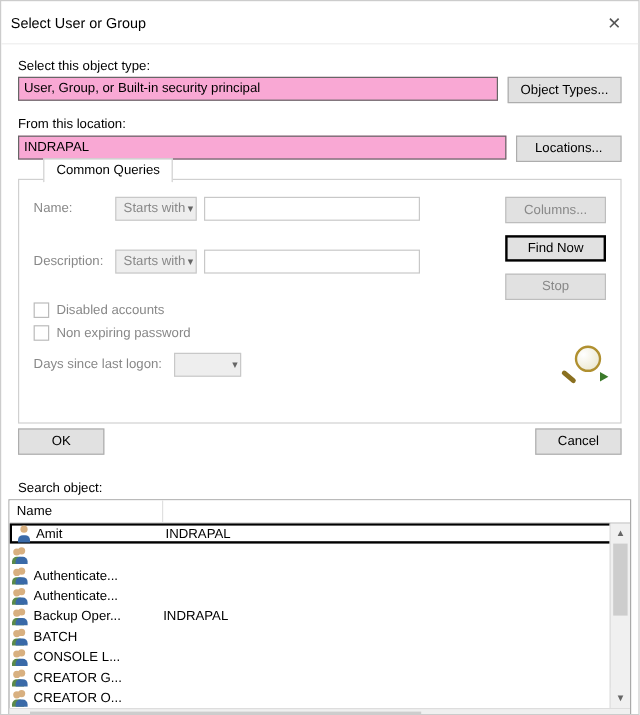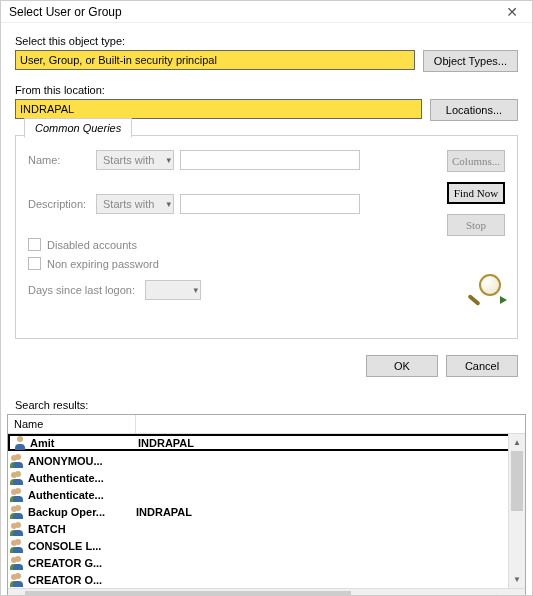--- a/index.html
+++ b/index.html
@@ -1,62 +1,62 @@
 <!DOCTYPE html>
 <html><head>
 <meta charset="utf-8">
 <style>
 * { box-sizing: border-box; margin: 0; padding: 0; font-family: "Segoe UI", Tahoma, sans-serif; font-size: 11px; }
 body { background: #fff; width: 533px; height: 596px; position: relative; border: 1px solid #ccc; }
 
-.titlebar { height: 22px; display: flex; align-items: center; padding: 0 8px; border-bottom: 1px solid #eee; }
+.titlebar { height: 36px; display: flex; align-items: center; padding: 0 8px; border-bottom: 1px solid #eee; }
 .titlebar .title { flex: 1; color: #000; font-size: 12px; }
 .titlebar .close { width: 24px; height: 24px; display: flex; align-items: center; justify-content: center; color: #555; cursor: pointer; font-size: 14px; }
 
 .content { padding: 12px 14px 10px 14px; }
 
 .section-label { color: #000; margin-bottom: 3px; }
 .row { display: flex; gap: 8px; margin-bottom: 12px; align-items: stretch; }
-.textbox { flex: 1; border: 1px solid #666; background: #fde047; padding: 3px 4px; color: #000; height: 20px; }
+.textbox { flex: 1; border: 1px solid #666; background: #f9a8d4; padding: 3px 4px; color: #000; height: 20px; }
 .btn { min-width: 88px; height: 22px; border: 1px solid #adadad; background: #e1e1e1; color: #000; cursor: pointer; display: flex; align-items: center; justify-content: center; padding: 0 10px; }
 
 .tab-frame { border: 1px solid #d0d0d0; position: relative; margin-top: 14px; padding: 14px 12px 14px 12px; display: flex; }
-.tab { position: absolute; top: -18px; left: 8px; height: 20px; border: 1px solid #d0d0d0; border-bottom: 1px solid #fff; background: #fff; padding: 0 10px; display: flex; align-items: center; color: #000; font-style: italic; }
+.tab { position: absolute; top: -18px; left: 20px; height: 20px; border: 1px solid #d0d0d0; border-bottom: 1px solid #fff; background: #fff; padding: 0 10px; display: flex; align-items: center; color: #000; }
 
 .queries-left { flex: 1; }
 .q-row { display: flex; align-items: center; margin-bottom: 24px; }
 .q-label { width: 68px; color: #888; }
-.combo { width: 78px; height: 20px; border: 1px solid #c8c8c8; background: #eee; display: flex; align-items: center; justify-content: space-between; padding: 0 2px 0 6px; color: #888; margin-right: 6px; }
+.combo { width: 68px; height: 20px; border: 1px solid #c8c8c8; background: #eee; display: flex; align-items: center; justify-content: space-between; padding: 0 2px 0 6px; color: #888; margin-right: 6px; }
 .combo .arrow { color: #666; font-size: 9px; }
 .q-input { flex: 1; max-width: 180px; height: 20px; border: 1px solid #c8c8c8; background: #fff; }
 
 .chk-row { display: flex; align-items: center; margin: 6px 0; color: #888; }
 .chk { width: 13px; height: 13px; border: 1px solid #bbb; margin-right: 6px; background: #fff; }
 
 .queries-right { width: 90px; display: flex; flex-direction: column; align-items: flex-end; gap: 10px; }
-.btn-small { width: 58px; height: 22px; border: 1px solid #bdbdbd; background: #e1e1e1; color: #888; cursor: pointer; display: flex; align-items: center; justify-content: center; font-family: Liberation Serif, serif; }
+.btn-small { width: 84px; height: 22px; border: 1px solid #bdbdbd; background: #e1e1e1; color: #888; cursor: pointer; display: flex; align-items: center; justify-content: center; }
 .btn-small.enabled { color: #000; }
 .btn-highlight { border: 2px solid #000; }
 
 .search-icon { margin-top: 28px; width: 42px; height: 32px; position: relative; }
 .search-icon .glass { width: 22px; height: 22px; border: 2px solid #b09030; border-radius: 50%; position: absolute; right: 4px; top: 0; background: radial-gradient(circle at 30% 30%, #fff, #e8e4c8); }
 .search-icon .handle { width: 14px; height: 4px; background: #8a7020; position: absolute; left: 4px; bottom: 4px; transform: rotate(40deg); border-radius: 2px; }
 .search-icon .arrow-r { position: absolute; right: -2px; bottom: 2px; width: 0; height: 0; border-left: 7px solid #3b7a2a; border-top: 4px solid transparent; border-bottom: 4px solid transparent; }
 
-.ok-cancel { display: flex; justify-content: flex-end; gap: 8px; margin-top: 16px; margin-bottom: 8px; }
+.ok-cancel { display: flex; justify-content: space-between; gap: 8px; margin-top: 4px; margin-bottom: 8px; }
 .ok-cancel .btn { min-width: 72px; }
 
 .results-label { margin: 4px 0 3px 14px; color: #000; }
 .results { border: 1px solid #aaa; margin: 0 6px 6px 6px; height: 192px; position: relative; display: flex; flex-direction: column; background: #fff; }
 .results-header { display: flex; border-bottom: 1px solid #ddd; background: #fff; }
 .col-h { padding: 3px 6px; border-right: 1px solid #e0e0e0; color: #000; }
 .col-h.name { width: 128px; }
 .col-h.folder { flex: 1; }
 .results-body { flex: 1; overflow: hidden; position: relative; }
-.result-row { display: flex; align-items: center; height: 17px; padding-left: 2px; font-weight: bold; }
+.result-row { display: flex; align-items: center; height: 17px; padding-left: 2px; }
 .result-row.hl { border: 2px solid #000; margin: 0 0 1px 0; }
 .r-icon { width: 16px; height: 14px; margin-right: 2px; position: relative; }
 .r-icon .head { width: 6px; height: 6px; border-radius: 50%; background: #d8b080; position: absolute; top: 0; left: 5px; }
 .r-icon .body { width: 10px; height: 6px; border-radius: 4px 4px 0 0; background: #3a6aa8; position: absolute; bottom: 0; left: 3px; }
 .r-icon.group .head2 { width: 6px; height: 6px; border-radius: 50%; background: #d8b080; position: absolute; top: 1px; left: 1px; }
 .r-icon.group .body2 { width: 10px; height: 6px; border-radius: 4px 4px 0 0; background: #5a8a4a; position: absolute; bottom: 0; left: 0px; }
 .r-name { width: 108px; overflow: hidden; white-space: nowrap; text-overflow: ellipsis; color: #000; }
 .r-folder { flex: 1; color: #000; }
 
 .vscroll { position: absolute; right: 0; top: 0; bottom: 0; width: 17px; background: #f0f0f0; border-left: 1px solid #ddd; display: flex; flex-direction: column; }
@@ -139,42 +139,41 @@
       </div>
     </div>
   </div>
 
   <div class="ok-cancel">
     <div class="btn">OK</div>
     <div class="btn">Cancel</div>
   </div>
 </div>
 
-<div class="results-label">Search results:</div>
+<div class="results-label">Search object:</div>
 <div class="results">
   <div class="results-header">
     <div class="col-h name">Name</div>
   </div>
   <div class="results-body" id="results-body">
     <div class="result-row hl">
         <div class="r-icon">
           <div class="head"></div>
           <div class="body"></div>
         </div>
         <div class="r-name">Amit</div>
         <div class="r-folder">INDRAPAL</div>
       </div>
       <div class="result-row">
         <div class="r-icon group">
           <div class="head2"></div>
           <div class="body2"></div>
           <div class="head"></div>
           <div class="body"></div>
         </div>
-        <div class="r-name">ANONYMOU...</div>
         <div class="r-folder"></div>
       </div>
       <div class="result-row">
         <div class="r-icon group">
           <div class="head2"></div>
           <div class="body2"></div>
           <div class="head"></div>
           <div class="body"></div>
         </div>
         <div class="r-name">Authenticate...</div>

